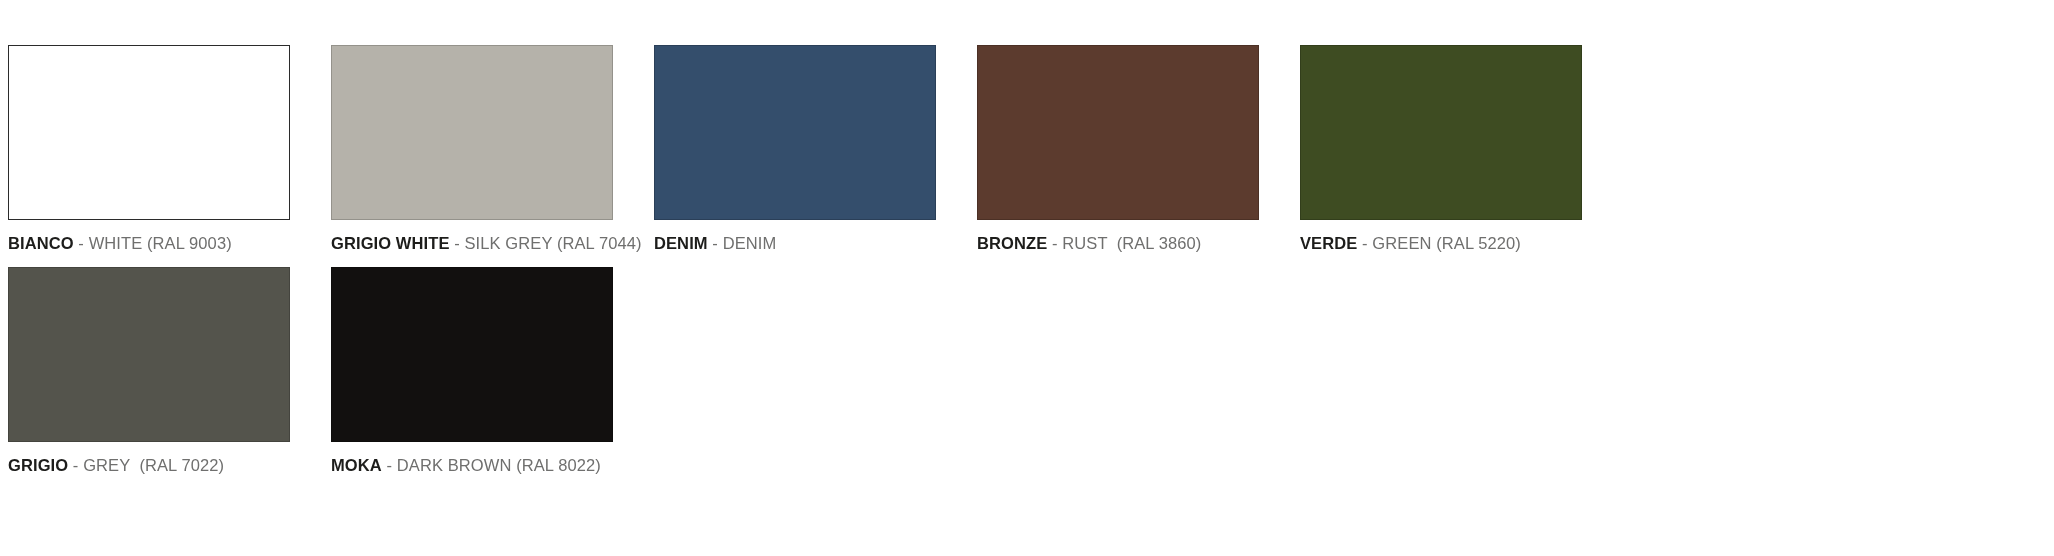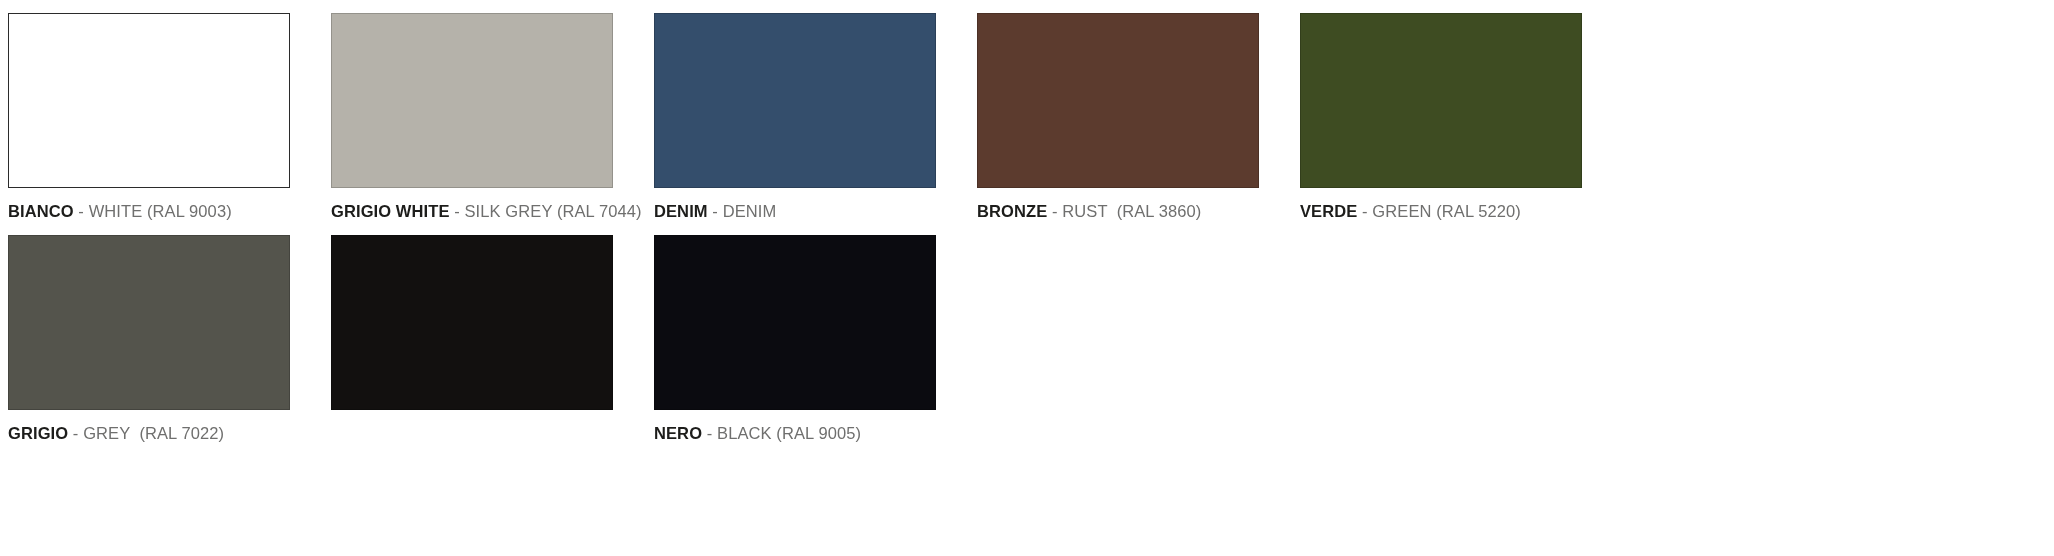--- a/index.html
+++ b/index.html
@@ -14,22 +14,23 @@
     font-family: "Liberation Sans", sans-serif;
     overflow: hidden;
   }
 
   .palette {
     display: grid;
     grid-template-columns: repeat(5, 282px);
     grid-template-rows: 222px 222px;
     column-gap: 41px;
     row-gap: 0px;
-    padding: 13px 0 0 8px;
+    padding: 5px 0 0 8px;
     box-sizing: border-box;
+    margin-top: 40px;
   }
 
   .swatch-cell {
     display: flex;
     flex-direction: column;
     align-items: flex-start;
   }
 
   .swatch {
     width: 282px;
@@ -116,21 +117,18 @@
     <div class="swatch-cell">
       <div class="swatch bordered-faint" style="background-color: rgb(62, 76, 34);"></div>
       <div class="caption"><span class="name">VERDE</span><span class="sep"> - </span><span class="desc">GREEN (RAL 5220)</span></div>
     </div>
     <div class="swatch-cell">
       <div class="swatch bordered-faint" style="background-color: rgb(84, 84, 76);"></div>
       <div class="caption"><span class="name">GRIGIO</span><span class="sep"> - </span><span class="desc">GREY  (RAL 7022)</span></div>
     </div>
     <div class="swatch-cell">
       <div class="swatch bordered-faint" style="background-color: rgb(18, 16, 15);"></div>
-    </div>
-    <div class="swatch-cell">
-      <div class="swatch bordered-faint" style="background-color: rgb(11, 11, 16);"></div>
-      <div class="caption"><span class="name">NERO</span><span class="sep"> - </span><span class="desc">BLACK (RAL 9005)</span></div>
+      <div class="caption"><span class="name">MOKA</span><span class="sep"> - </span><span class="desc">DARK BROWN (RAL 8022)</span></div>
     </div>
     <div class="swatch-cell empty">
       <div class="swatch"></div>
     </div>
   </div>
 
 </body></html>

